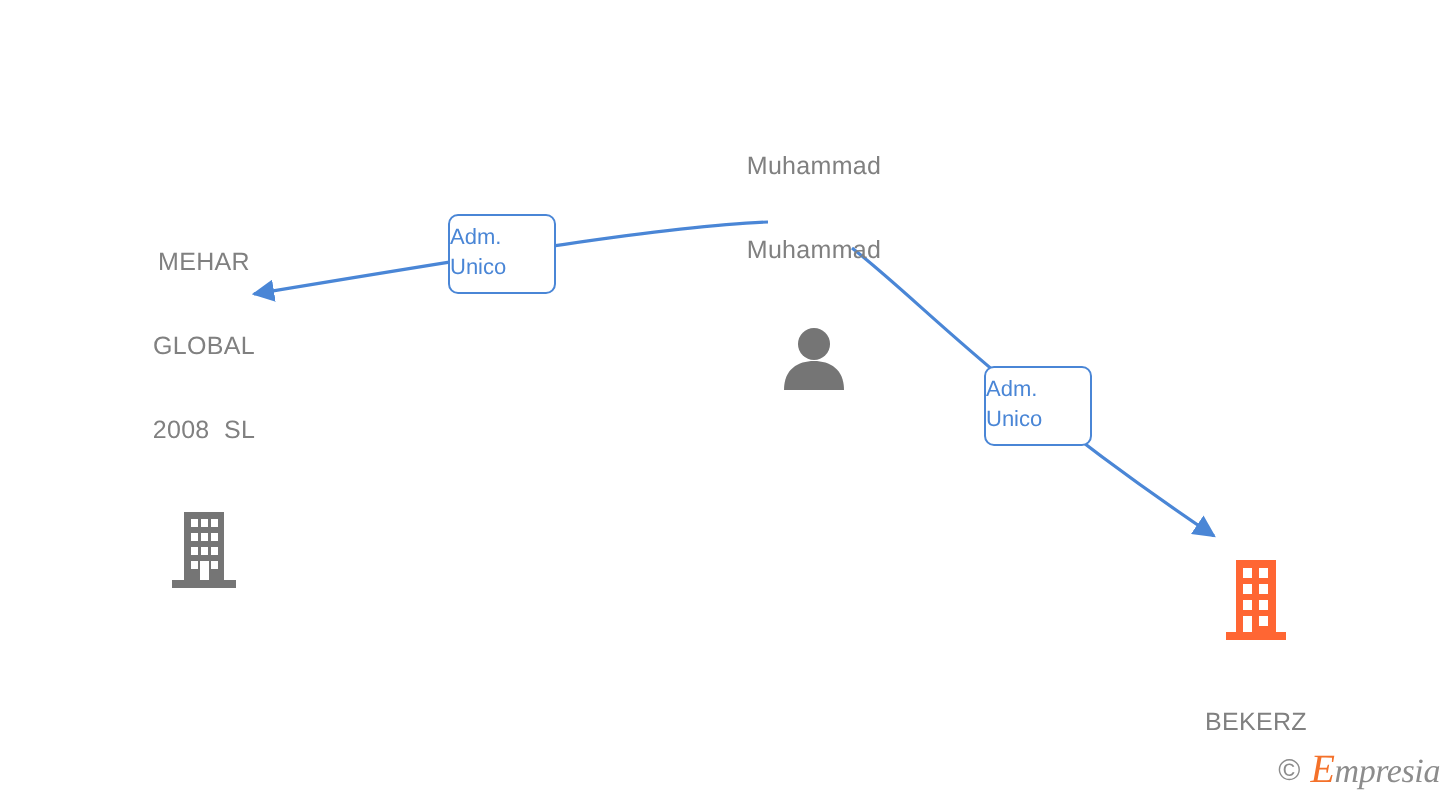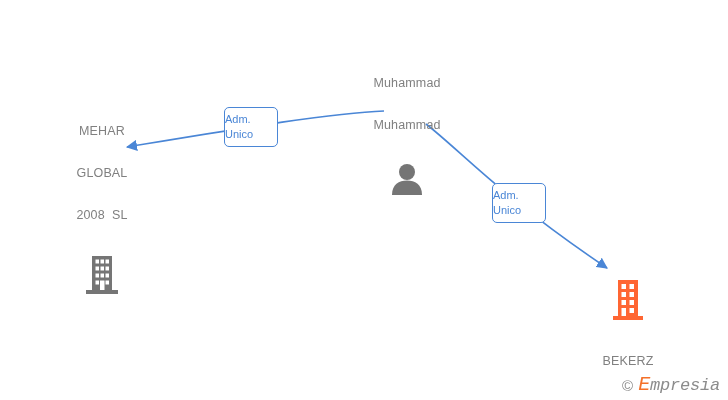--- a/index.html
+++ b/index.html
@@ -99,21 +99,21 @@
     align-items: center;
     gap: 5px;
     user-select: none;
   }
   #watermark .copy {
     color: #8c8c8c;
     font-size: 15px;
     line-height: 15px;
   }
   #watermark .brand {
-    font-family: Liberation Mono, monospace;
+    font-family: Liberation Serif, serif;
     font-style: italic;
     font-size: 17px;
     line-height: 17px;
     color: #8c8c8c;
     letter-spacing: -0.2px;
   }
   #watermark .brand .cap {
     color: #f4712a;
     font-size: 20px;
   }

